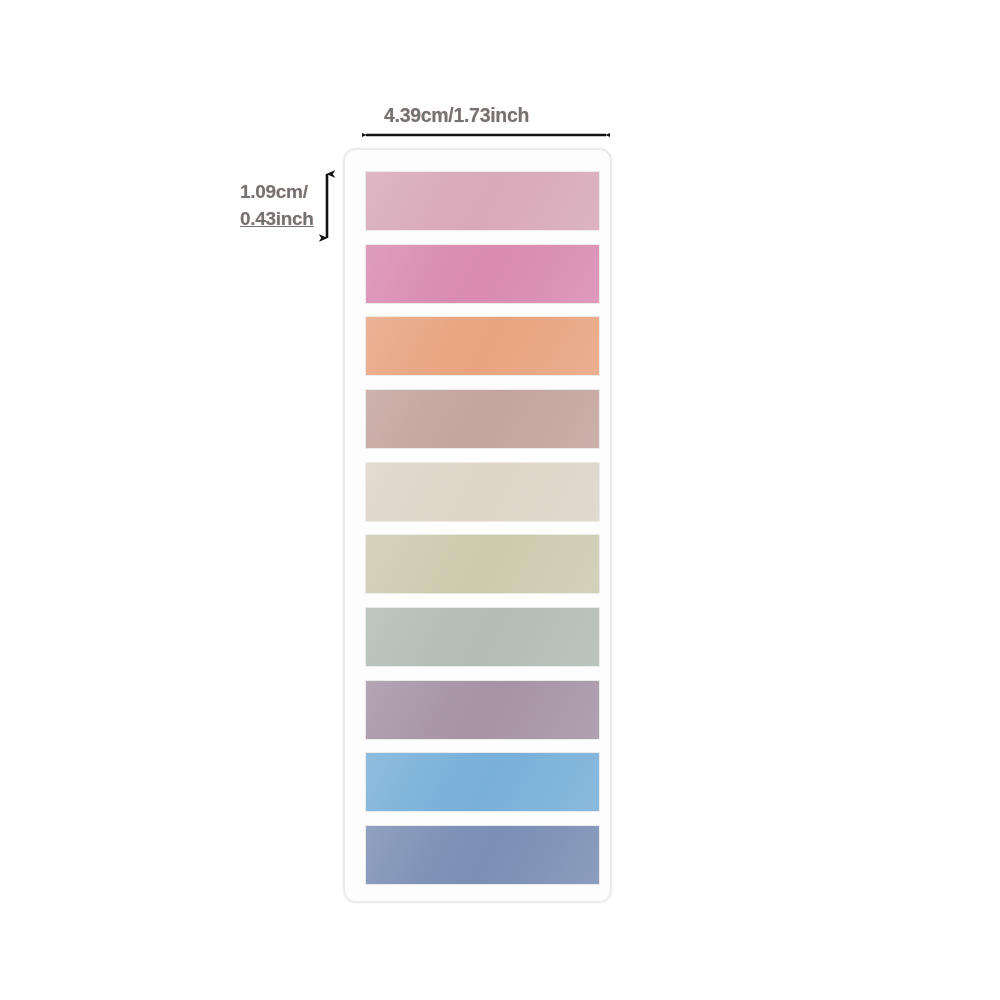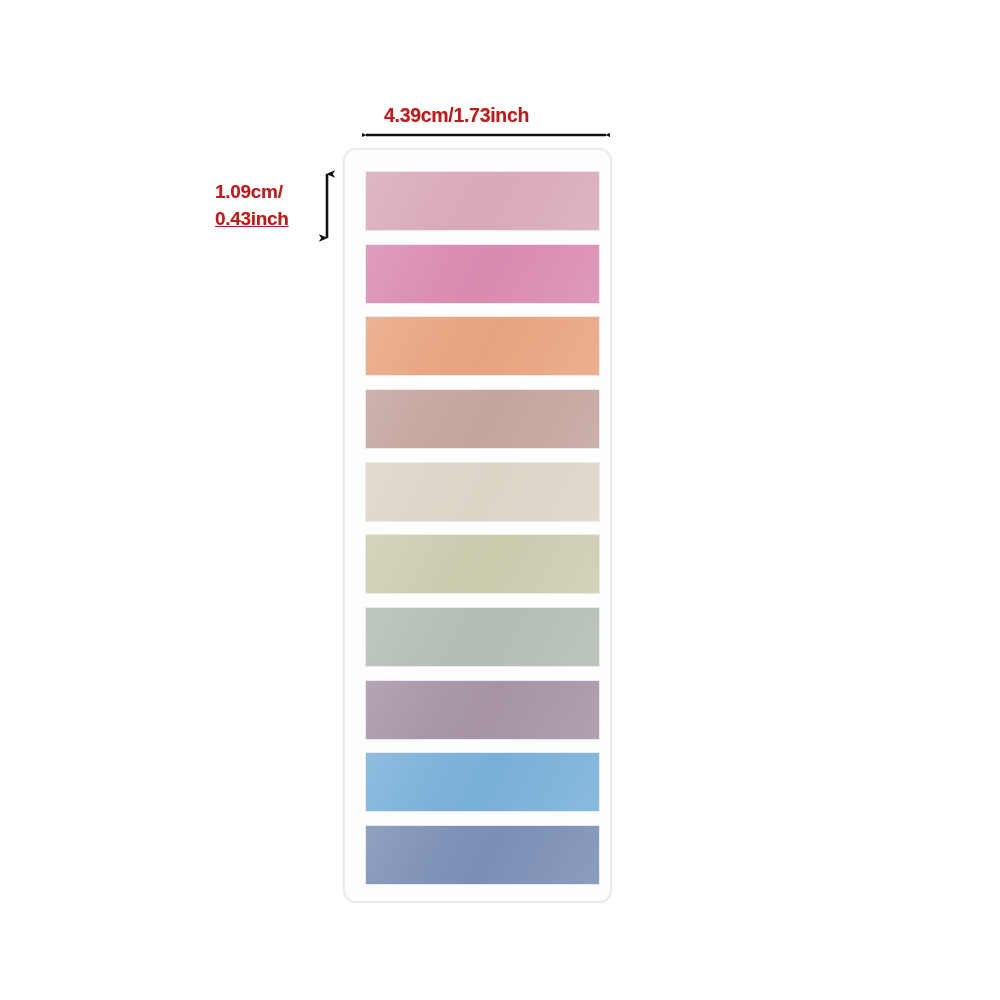--- a/index.html
+++ b/index.html
@@ -19,36 +19,36 @@
 
   #stage {
     position: absolute;
     inset: 0;
     background: #ffffff;
   }
 
   
   .dim-text {
     position: absolute;
-    color: #b91c1c;
+    color: #737373;
     font-weight: bold;
     font-family: "Liberation Sans", sans-serif;
     letter-spacing: -0.3px;
     white-space: nowrap;
     text-shadow: 0 0 1px rgba(195,34,34,0.35);
   }
 
   #width-label {
     left: 384px;
     top: 104px;
     font-size: 19.5px;
   }
 
   #height-label {
-    left: 215px;
+    left: 240px;
     top: 178px;
     font-size: 19px;
     line-height: 27px;
     text-align: left;
   }
   #height-label .l2 { display: block; text-decoration: underline; }
 
   
   #width-arrow {
     position: absolute;

